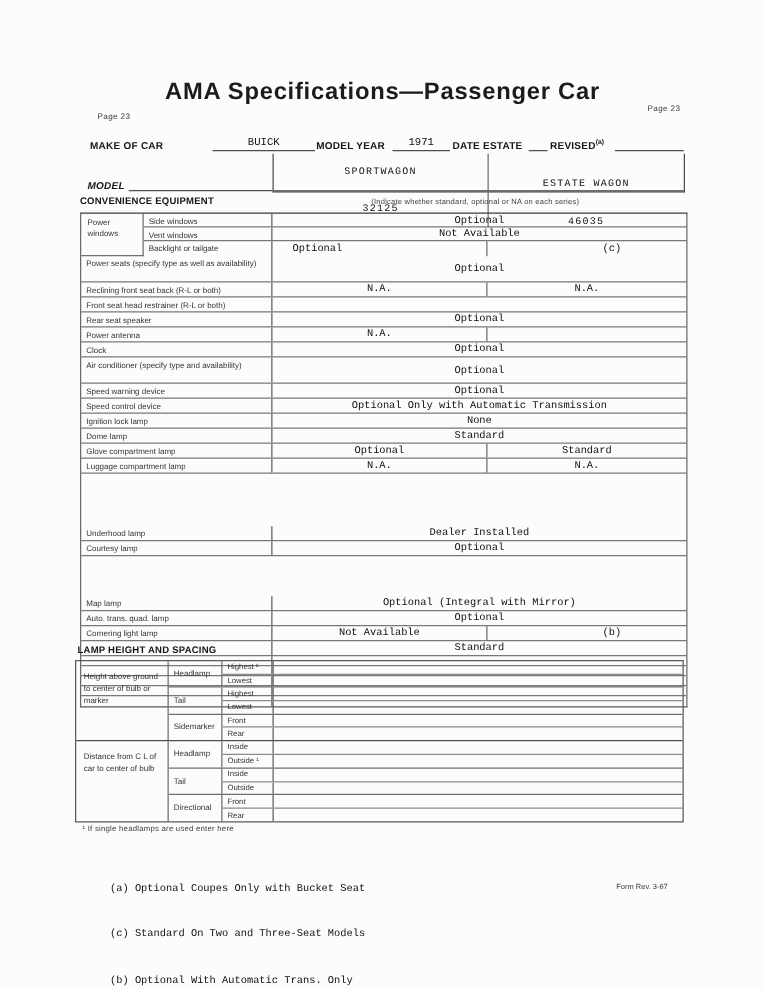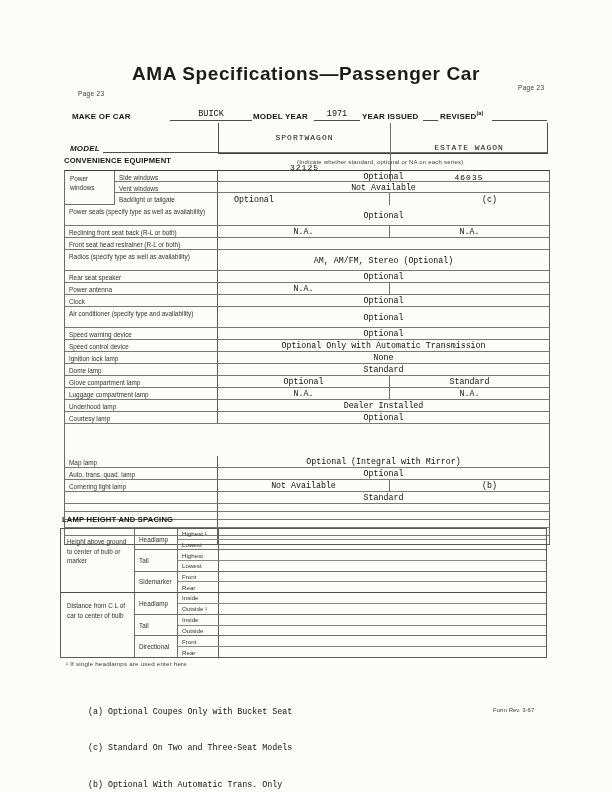--- a/index.html
+++ b/index.html
@@ -91,21 +91,21 @@
 
   <div class="title">AMA Specifications—Passenger Car</div>
   <div class="pageno left">Page 23</div>
   <div class="pageno right">Page 23</div>
 
   <div class="hdrline">
     <span class="flabel" style="left:72px">MAKE OF CAR</span>
     <span class="blankline mono" style="left:170px;width:82px">BUICK</span>
     <span class="flabel" style="left:253px">MODEL YEAR</span>
     <span class="blankline mono" style="left:314px;width:46px">1971</span>
-    <span class="flabel" style="left:362px">YEAR ISSUED</span>
+    <span class="flabel" style="left:362px">DATE ESTATE</span>
     <span class="blankline mono" style="left:423px;width:15px"></span>
     <span class="flabel" style="left:440px"><span>REVISED</span><span class="sup">(a)</span></span>
     <span class="blankline" style="left:492px;width:55px"></span>
   </div>
 
   <div class="series">
     <div class="r top">
       <div class="c c1 mono">SPORTWAGON</div>
       <div class="c c2 mono">ESTATE WAGON</div>
     </div>
@@ -161,26 +161,20 @@
             <div class="cell vleft">N.A.</div>
             <div class="cell vright">N.A.</div>
           </div>
         </div>
         <div class="crow" style="height: 12px;">
           <div class="clabel">Front seat head restrainer (R-L or both)</div>
           <div class="cvals">
             <div class="cell vspan"></div>
           </div>
         </div>
-        <div class="crow" style="height: 21px;">
-          <div class="clabel">Radios (specify type as well as availability)</div>
-          <div class="cvals">
-            <div class="cell vspan">AM, AM/FM, Stereo (Optional)</div>
-          </div>
-        </div>
         <div class="crow" style="height: 12px;">
           <div class="clabel">Rear seat speaker</div>
           <div class="cvals">
             <div class="cell vspan">Optional</div>
           </div>
         </div>
         <div class="crow" style="height: 12px;">
           <div class="clabel">Power antenna</div>
           <div class="cvals">
             <div class="cell vleft">N.A.</div>
@@ -230,21 +224,21 @@
             <div class="cell vright">Standard</div>
           </div>
         </div>
         <div class="crow" style="height: 12px;">
           <div class="clabel">Luggage compartment lamp</div>
           <div class="cvals">
             <div class="cell vleft">N.A.</div>
             <div class="cell vright">N.A.</div>
           </div>
         </div>
-        <div class="crow" style="height: 12px;">
+        <div class="crow" style="height: 12px; margin-top: 42px;">
           <div class="clabel">Underhood lamp</div>
           <div class="cvals">
             <div class="cell vspan">Dealer Installed</div>
           </div>
         </div>
         <div class="crow" style="height: 12px;">
           <div class="clabel">Courtesy lamp</div>
           <div class="cvals">
             <div class="cell vspan">Optional</div>
           </div>

